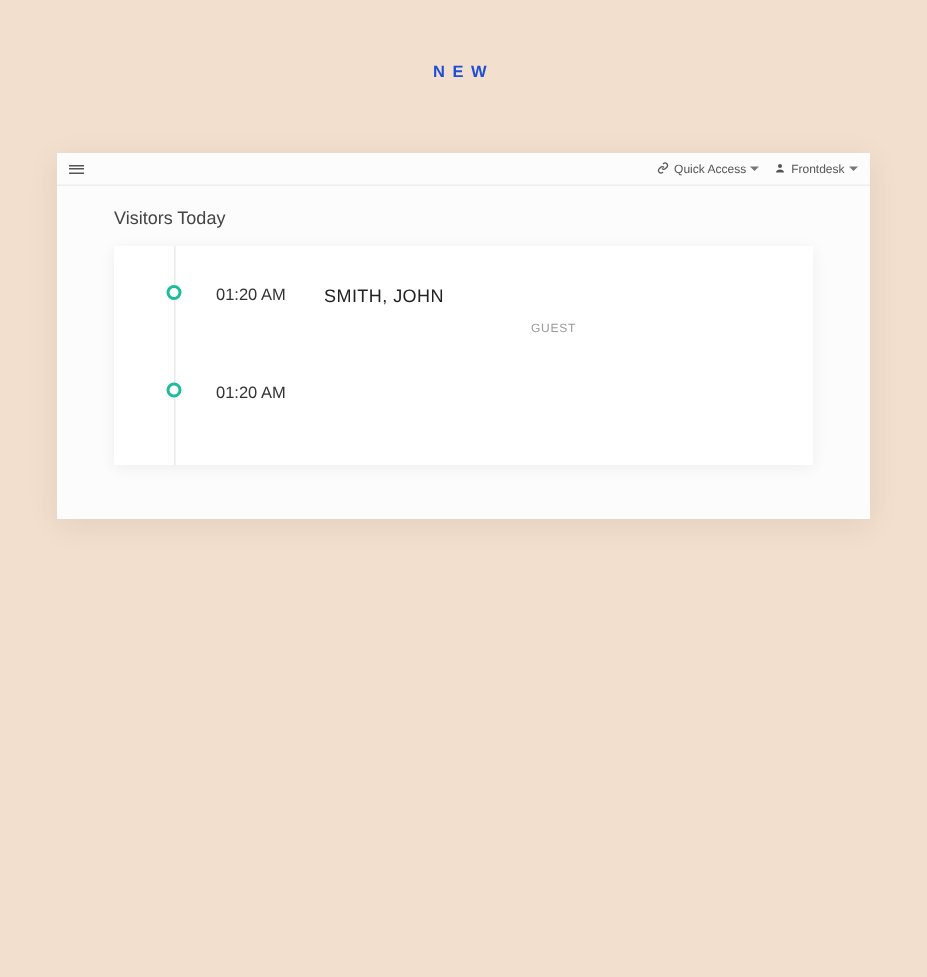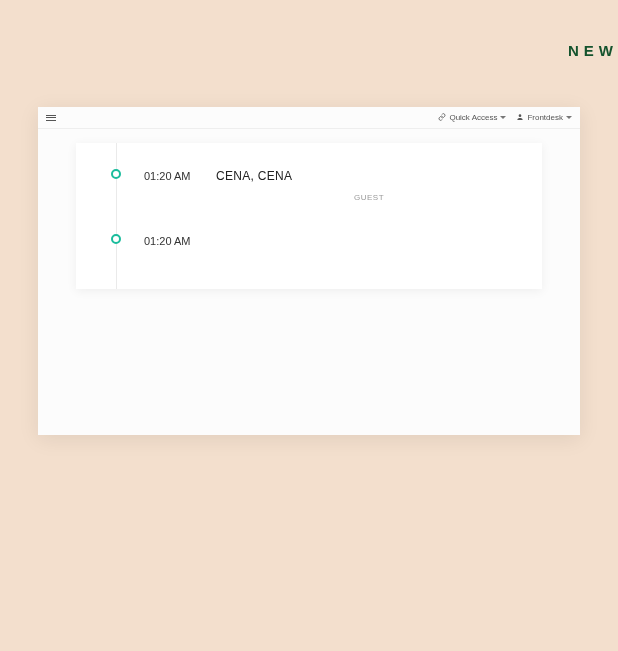--- a/index.html
+++ b/index.html
@@ -8,45 +8,44 @@
     height: 651px;
     background: #f3dfcd;
     font-family: -apple-system, BlinkMacSystemFont, "Segoe UI", Helvetica, Arial, sans-serif;
     overflow: hidden;
   }
   .hero {
     text-align: center;
     padding-top: 42px;
   }
   .eyebrow {
-    font-size: 15px;
+    font-size: 11px;
     letter-spacing: 5px;
     font-weight: 600;
-    color: #14532d;
-    text-align: right;
+    color: #1d4ed8;
   }
   .title {
     font-size: 40px;
     font-weight: 700;
     color: #2a2a2a;
     margin-top: 22px;
   }
   .subtitle {
     font-size: 22px;
     font-weight: 400;
     color: #333;
     margin-top: 86px;
     line-height: 1.35;
     padding: 0 40px;
   }
   .app-window {
     background: #fcfcfc;
     margin: 48px 38px 0 38px;
     box-shadow: 0 4px 20px rgba(0,0,0,0.08);
-    height: 328px;
+    height: 244px;
     position: relative;
   }
   .topbar {
     height: 22px;
     display: flex;
     align-items: center;
     justify-content: space-between;
     padding: 0 8px;
     border-bottom: 1px solid #eee;
     font-size: 8px;
@@ -178,28 +177,29 @@
               <path d="M4 21c0-4 4-6 8-6s8 2 8 6"></path>
             </svg>
         </span>
         <span>Frontdesk</span>
         <span class="caret"></span>
       </div>
     </div>
   </div>
 
   <div class="content">
+    <div class="section-title">Visitors Today</div>
     <div class="card">
       <div class="timeline-line"></div>
 
       <div class="entry">
         <div class="dot"></div>
         <div class="entry-time">01:20 AM</div>
         <div class="entry-body">
-          <div class="entry-name">CENA, CENA</div>
+          <div class="entry-name">SMITH, JOHN</div>
           <div class="entry-type">GUEST</div>
         </div>
       </div>
 
       <div class="entry">
         <div class="dot"></div>
         <div class="entry-time">01:20 AM</div>
         <div class="entry-body">
         </div>
       </div>

